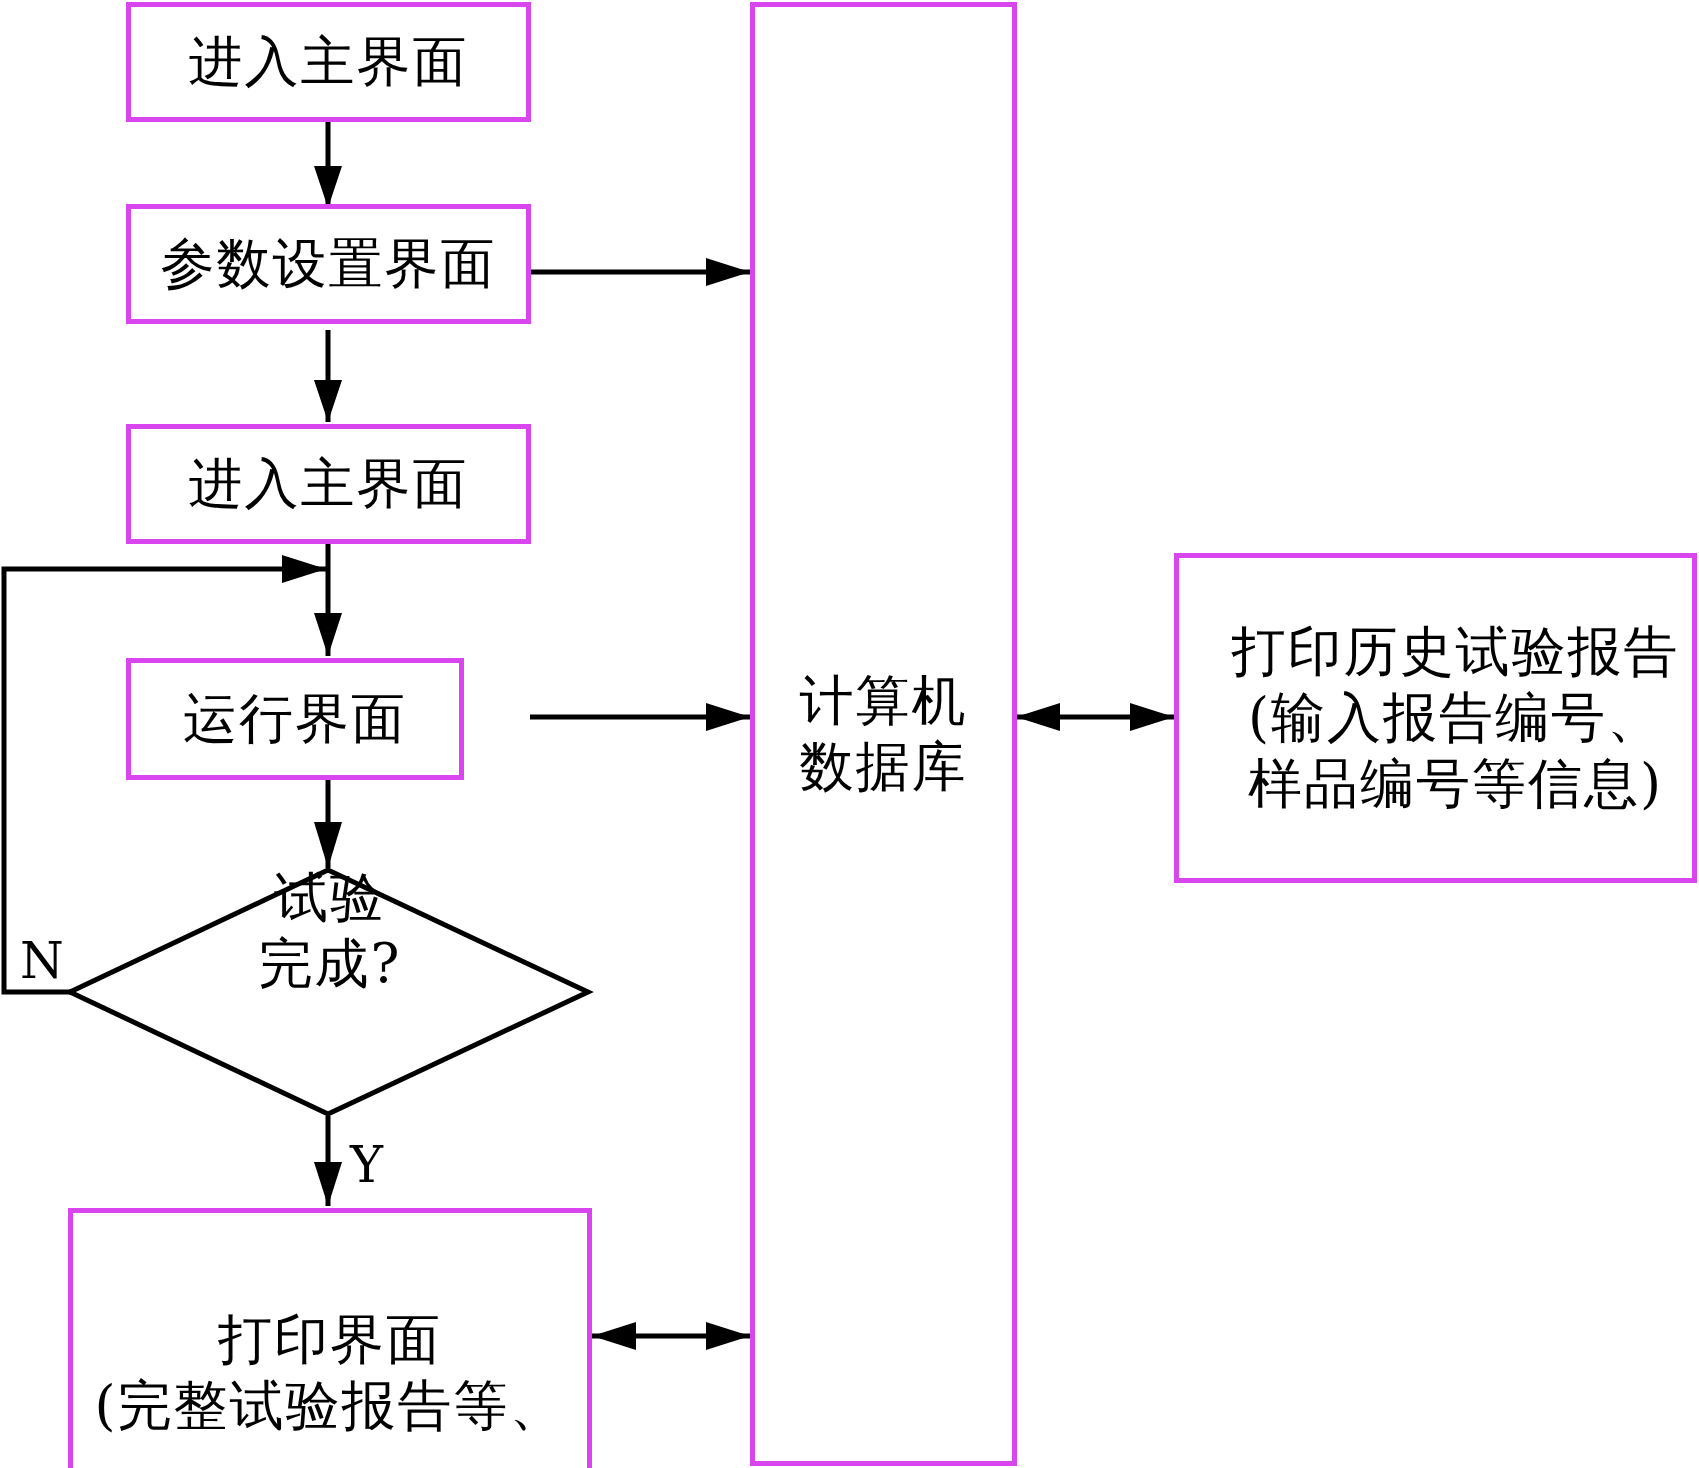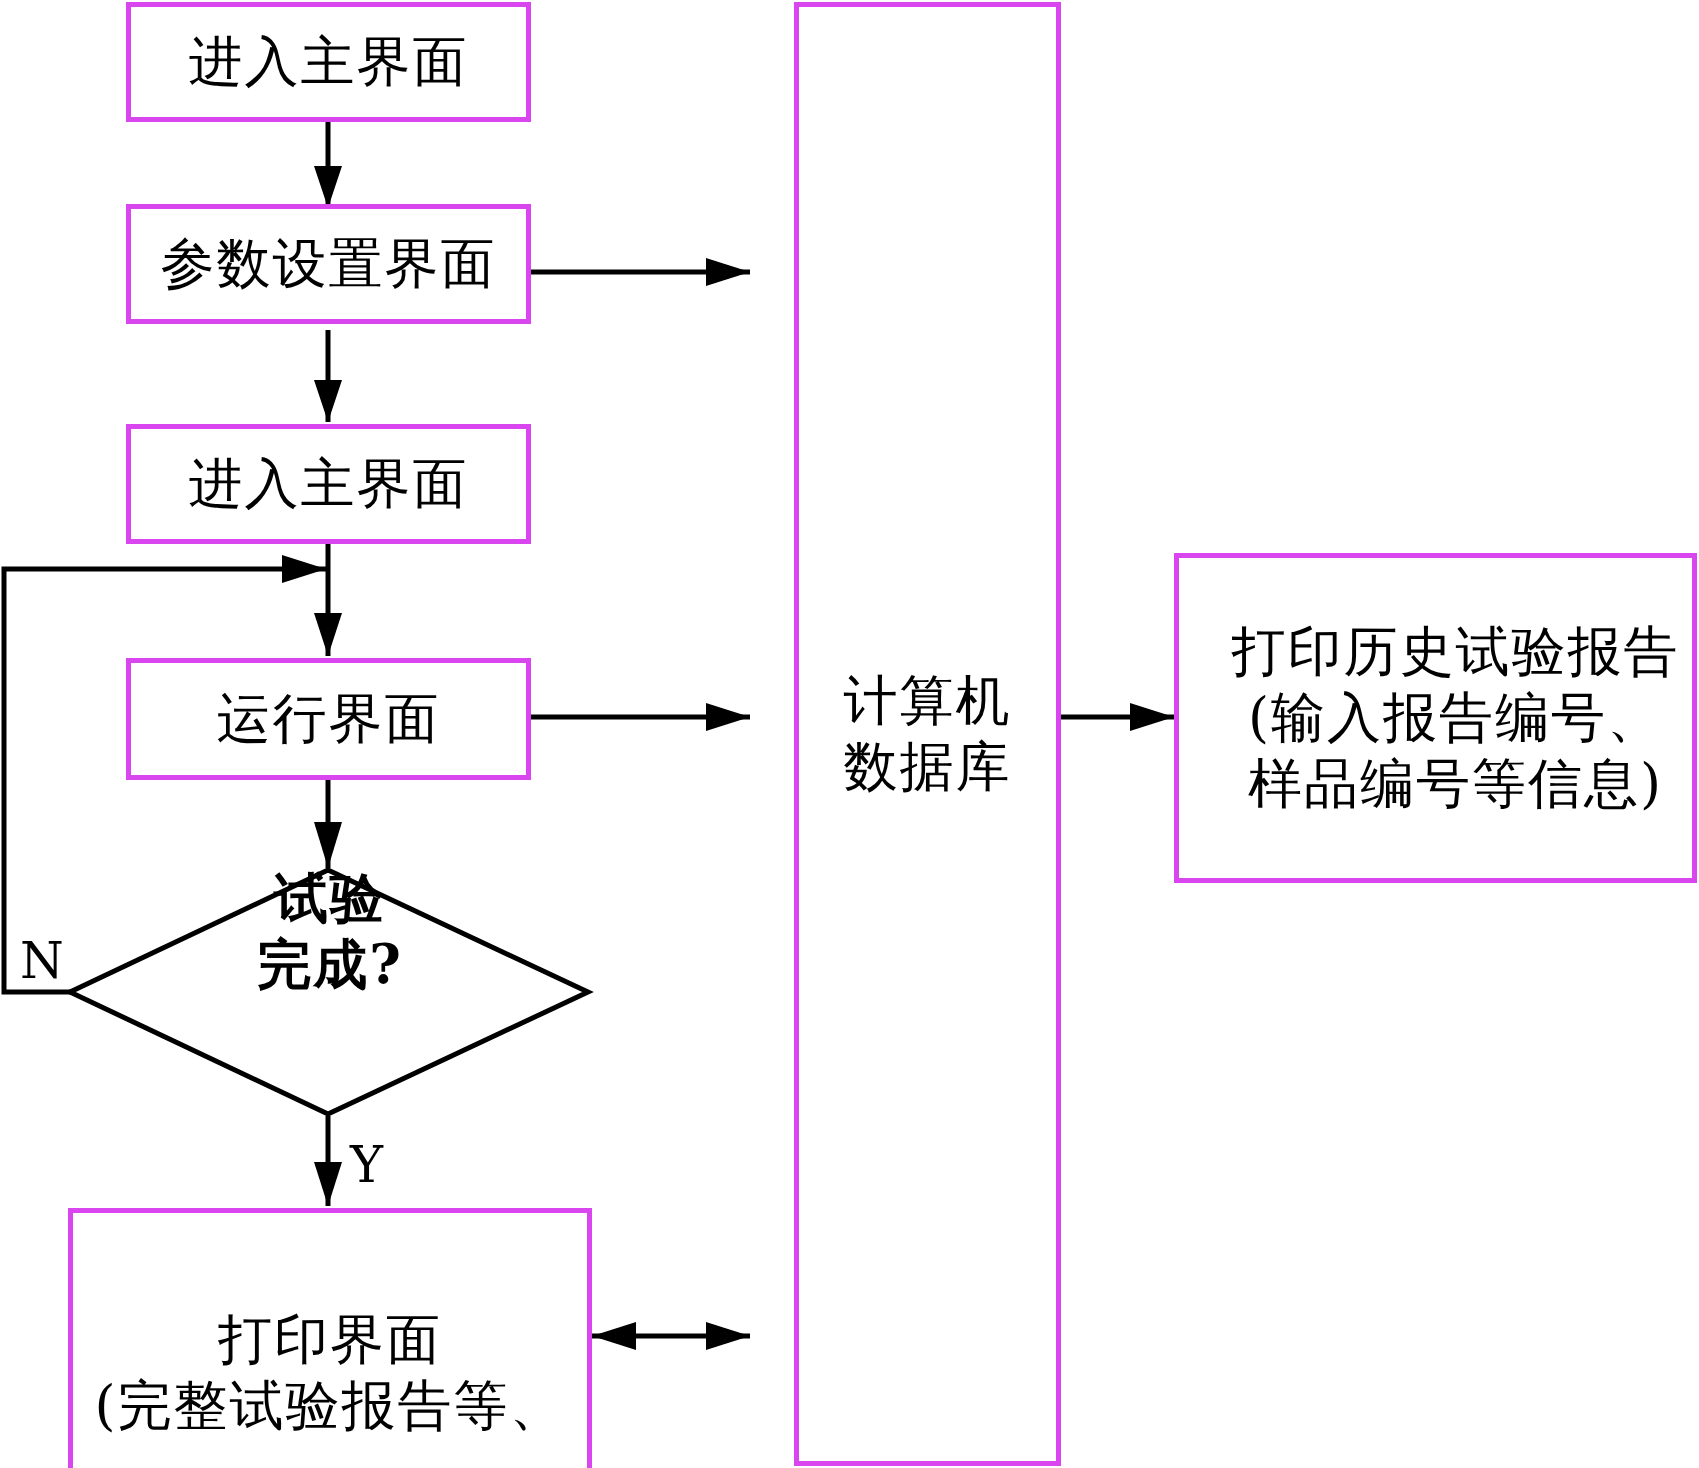--- a/index.html
+++ b/index.html
@@ -3,21 +3,21 @@
 <meta charset="utf-8">
 <style>
   html, body { margin: 0; padding: 0; background: #ffffff; }
   body { width: 1699px; height: 1468px; position: relative; overflow: hidden;
          font-family: "DejaVu Serif", "Liberation Serif", serif; color: #000; }
   svg { position: absolute; left: 0; top: 0; }
   .box { position: absolute; border: 5px solid #d946ef; box-sizing: border-box; background: #fff;
          display: flex; flex-direction: column; align-items: center; justify-content: center; }
   .txt { font-size: 54px; line-height: 66px; text-align: center; white-space: nowrap; letter-spacing: 2px; }
   .lbl { position: absolute; font-size: 50px; line-height: 50px; }
-  .diamond-text { position: absolute; left: 70px; top: 865px; width: 520px; text-align: center; font-weight: bold; }
+  .diamond-text { position: absolute; left: 70px; top: 865px; width: 520px; text-align: center; }
 </style>
 </head>
 <body>
 
 <svg width="1699" height="1468">
   <defs>
     <marker id="ah" markerWidth="10" markerHeight="10" refX="9" refY="5" orient="auto" markerUnits="userSpaceOnUse" viewBox="0 0 10 10">
       <path d="M0,0 L10,5 L0,10 Z" fill="#000"></path>
     </marker>
   </defs>
@@ -57,38 +57,38 @@
 
 <div class="box" style="left:126px;top:2px;width:405px;height:120px;">
   <span class="txt">进入主界面</span>
 </div>
 <div class="box" style="left:126px;top:204px;width:405px;height:120px;">
   <span class="txt">参数设置界面</span>
 </div>
 <div class="box" style="left:126px;top:424px;width:405px;height:120px;">
   <span class="txt">进入主界面</span>
 </div>
-<div class="box" style="left:126px;top:658px;width:405px;height:122px;">
+<div class="box" style="left:126px;top:658px;width:338px;height:122px;">
   <span class="txt">运行界面</span>
 </div>
 
 <div class="diamond-text">
   <div class="txt">试验</div>
   <div class="txt">完成?</div>
 </div>
 
 <div class="lbl" style="left:20px;top:936px;">N</div>
 <div class="lbl" style="left:350px;top:1140px;">Y</div>
 
 <div class="box" style="left:68px;top:1208px;width:524px;height:330px;">
   <div class="txt">打印界面</div>
   <div class="txt">(完整试验报告等、</div>
 </div>
 
-<div class="box" style="left:750px;top:2px;width:267px;height:1464px;margin-left:44px;">
+<div class="box" style="left:750px;top:2px;width:267px;height:1464px;">
   <div class="txt">计算机</div>
   <div class="txt">数据库</div>
 </div>
 
 <div class="box" style="left:1174px;top:553px;width:523px;height:330px;padding-left:40px;">
   <div class="txt">打印历史试验报告</div>
   <div class="txt">(输入报告编号、</div>
   <div class="txt">样品编号等信息)</div>
 </div>
 

